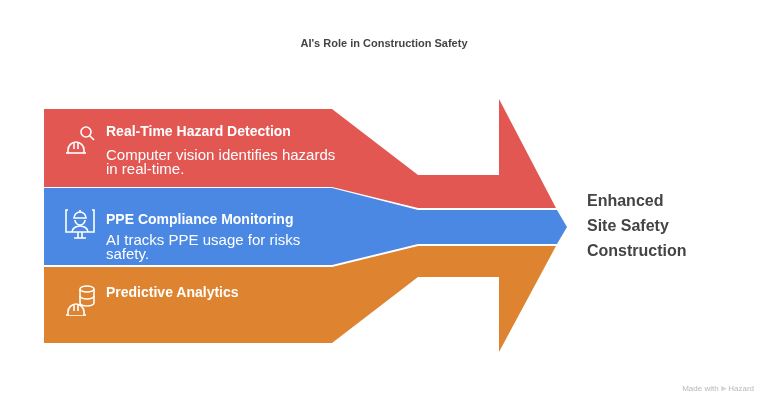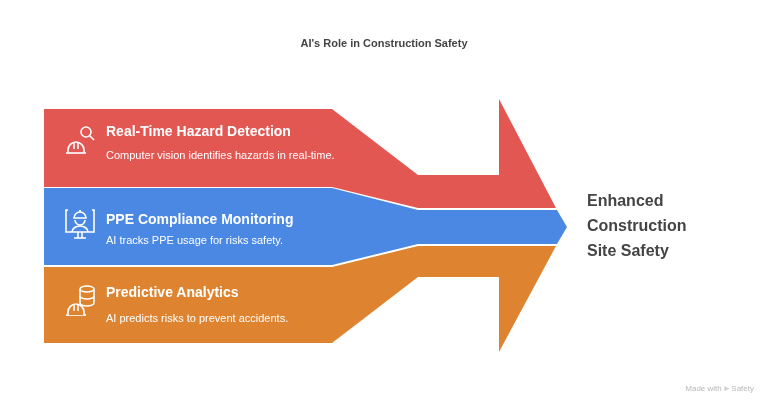--- a/index.html
+++ b/index.html
@@ -4,21 +4,21 @@
   <style>
     html, body { margin: 0; padding: 0; }
     body { width: 768px; height: 409px; background: #ffffff; position: relative; overflow: hidden;
            font-family: "Liberation Sans", "DejaVu Sans", sans-serif; }
     .title { position: absolute; left: 0; width: 768px; top: 37px; text-align: center;
              font-size: 11px; font-weight: bold; color: #444444; }
     svg.shapes { position: absolute; left: 0; top: 0; }
     .item { position: absolute; left: 44px; width: 290px; color: #ffffff; text-decoration: underline; }
     .item .icon { position: absolute; left: 18px; width: 36px; height: 36px; }
     .item .head { position: absolute; left: 62px; font-size: 14px; font-weight: bold; white-space: nowrap; }
-    .item .desc { position: absolute; left: 62px; font-size: 11px; line-height: 14px; width: 230px; }
+    .item .desc { position: absolute; left: 62px; font-size: 15px; line-height: 14px; width: 230px; }
     .outcome { position: absolute; left: 587px; top: 188px; font-size: 16px; font-weight: bold;
                color: #444444; line-height: 25px; width: 170px; }
     .footer { position: absolute; right: 14px; top: 383px; font-size: 8px; color: #b8b8b8; }
     .footer .logo { font-size: 9px; }
   </style>
 </head>
 <body>
 
 <div class="title">AI's Role in Construction Safety</div>
 
@@ -59,26 +59,25 @@
 <div class="item" style="top:267px;height:76px;">
   <svg class="icon" style="top:16px;" viewBox="0 0 36 36" fill="none" stroke="#ffffff" stroke-width="1.6">
     <ellipse cx="25" cy="6" rx="7" ry="3"></ellipse>
     <path d="M18 6 v14 a7 3 0 0 0 14 0 v-14"></path>
     <path d="M18 13 a7 3 0 0 0 14 0"></path>
     <path d="M4 32 h20"></path>
     <path d="M6 32 v-3 a8 8 0 0 1 16 0 v3" fill="#DE8431"></path>
     <path d="M12 22 v6 M16 22 v6"></path>
   </svg>
   <div class="head" style="top:17px;">Predictive Analytics</div>
-  <div class="desc" style="top:44px;">AI predicts risks to prevent accidents.</div>
 </div>
 
 <div class="outcome">
   <div>Enhanced</div>
+  <div>Site Safety</div>
   <div>Construction</div>
-  <div>Site Safety</div>
 </div>
 
 <div class="footer">
   <span>Made with</span>
   <span class="logo">⪢</span>
-  <span>Safety</span>
+  <span>Hazard</span>
 </div>
 
 </body></html>

